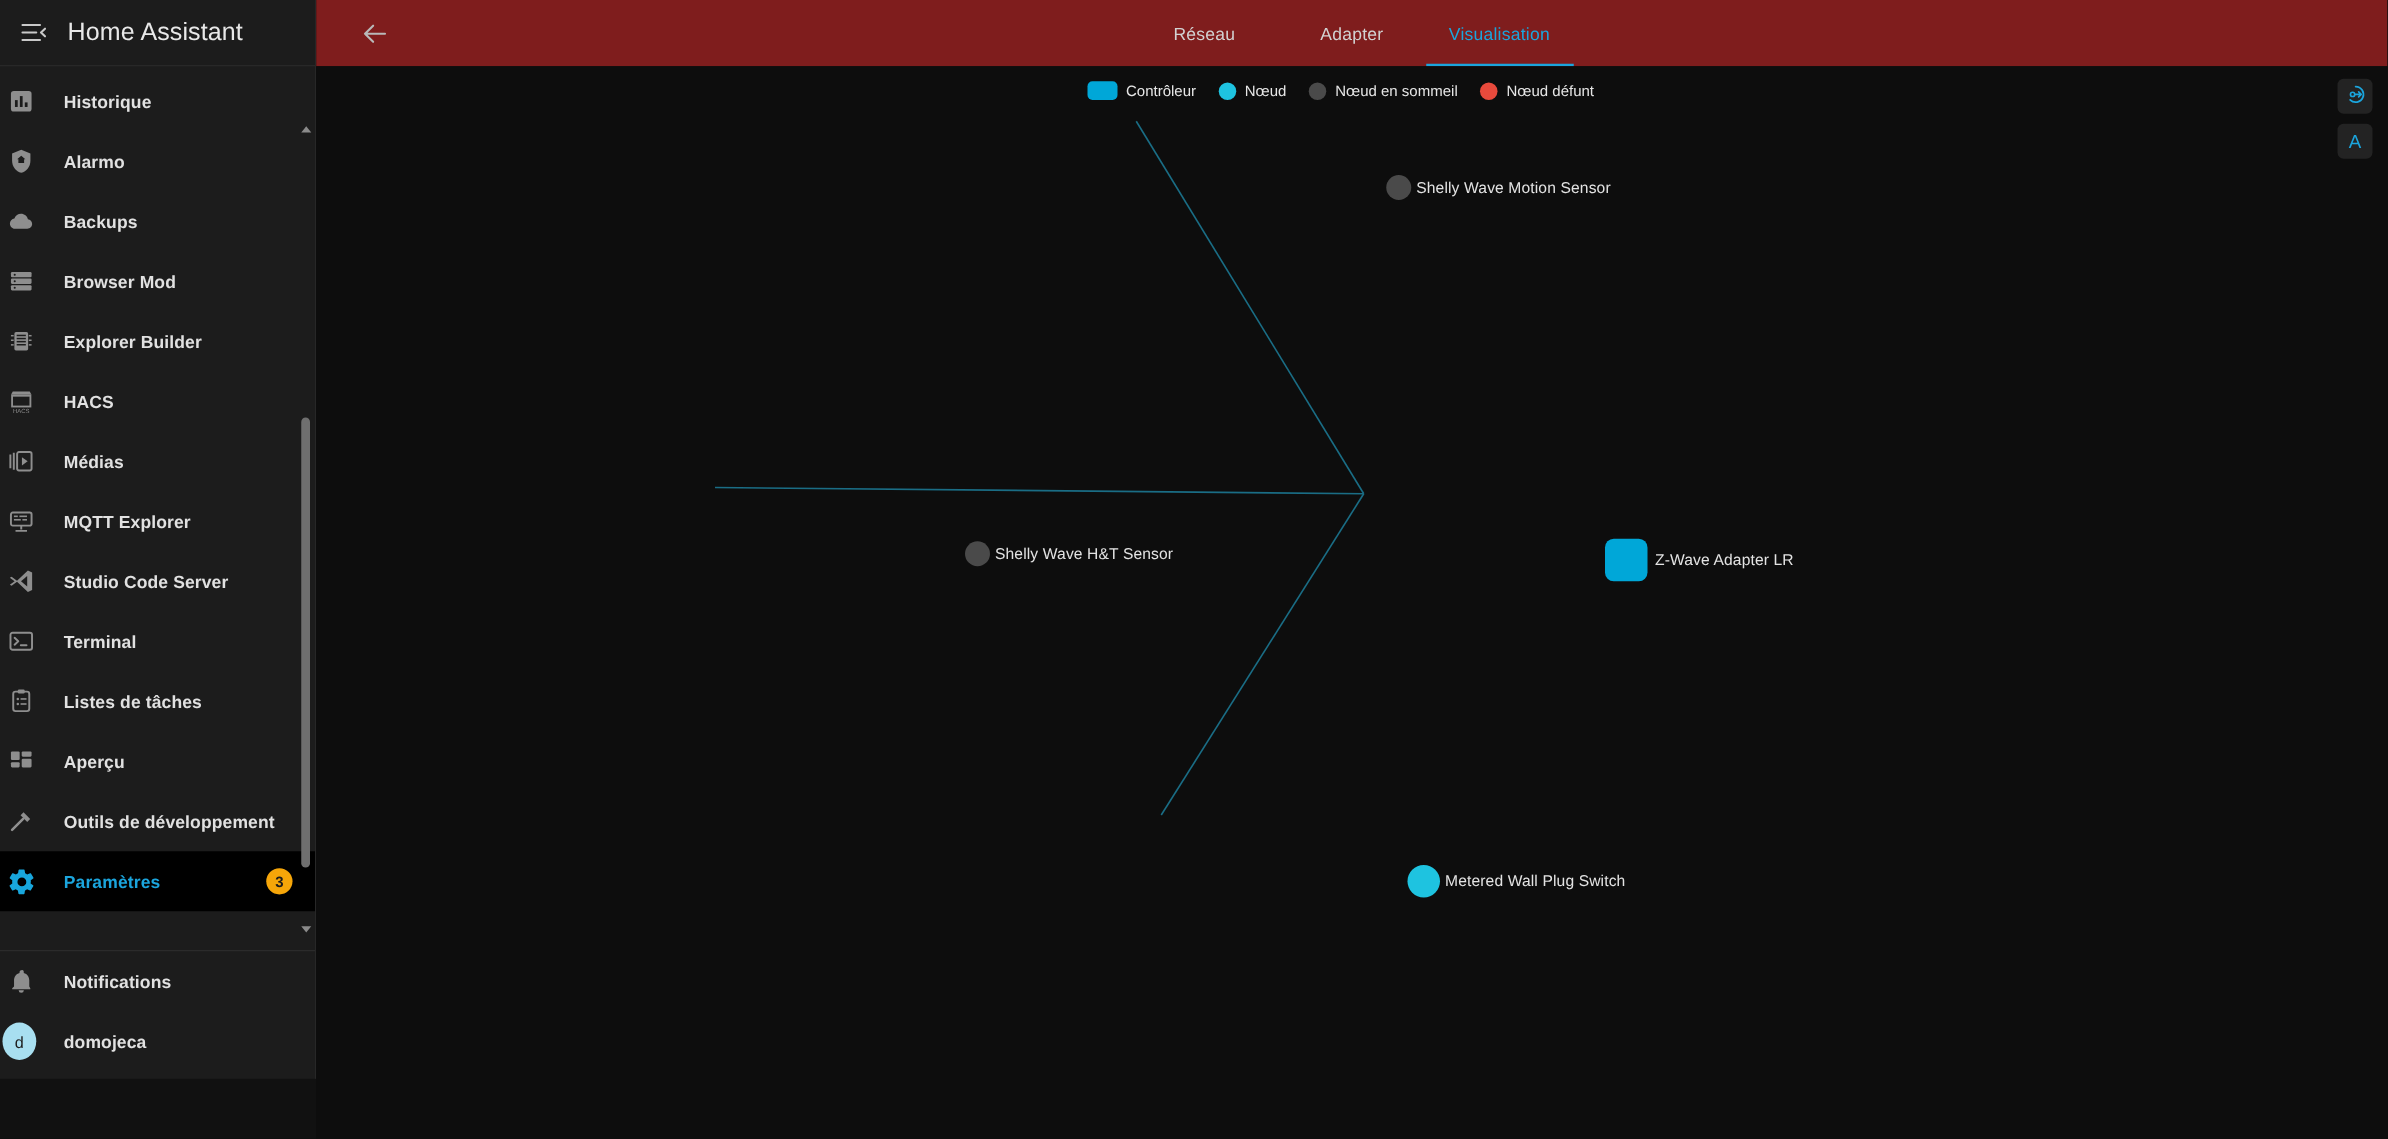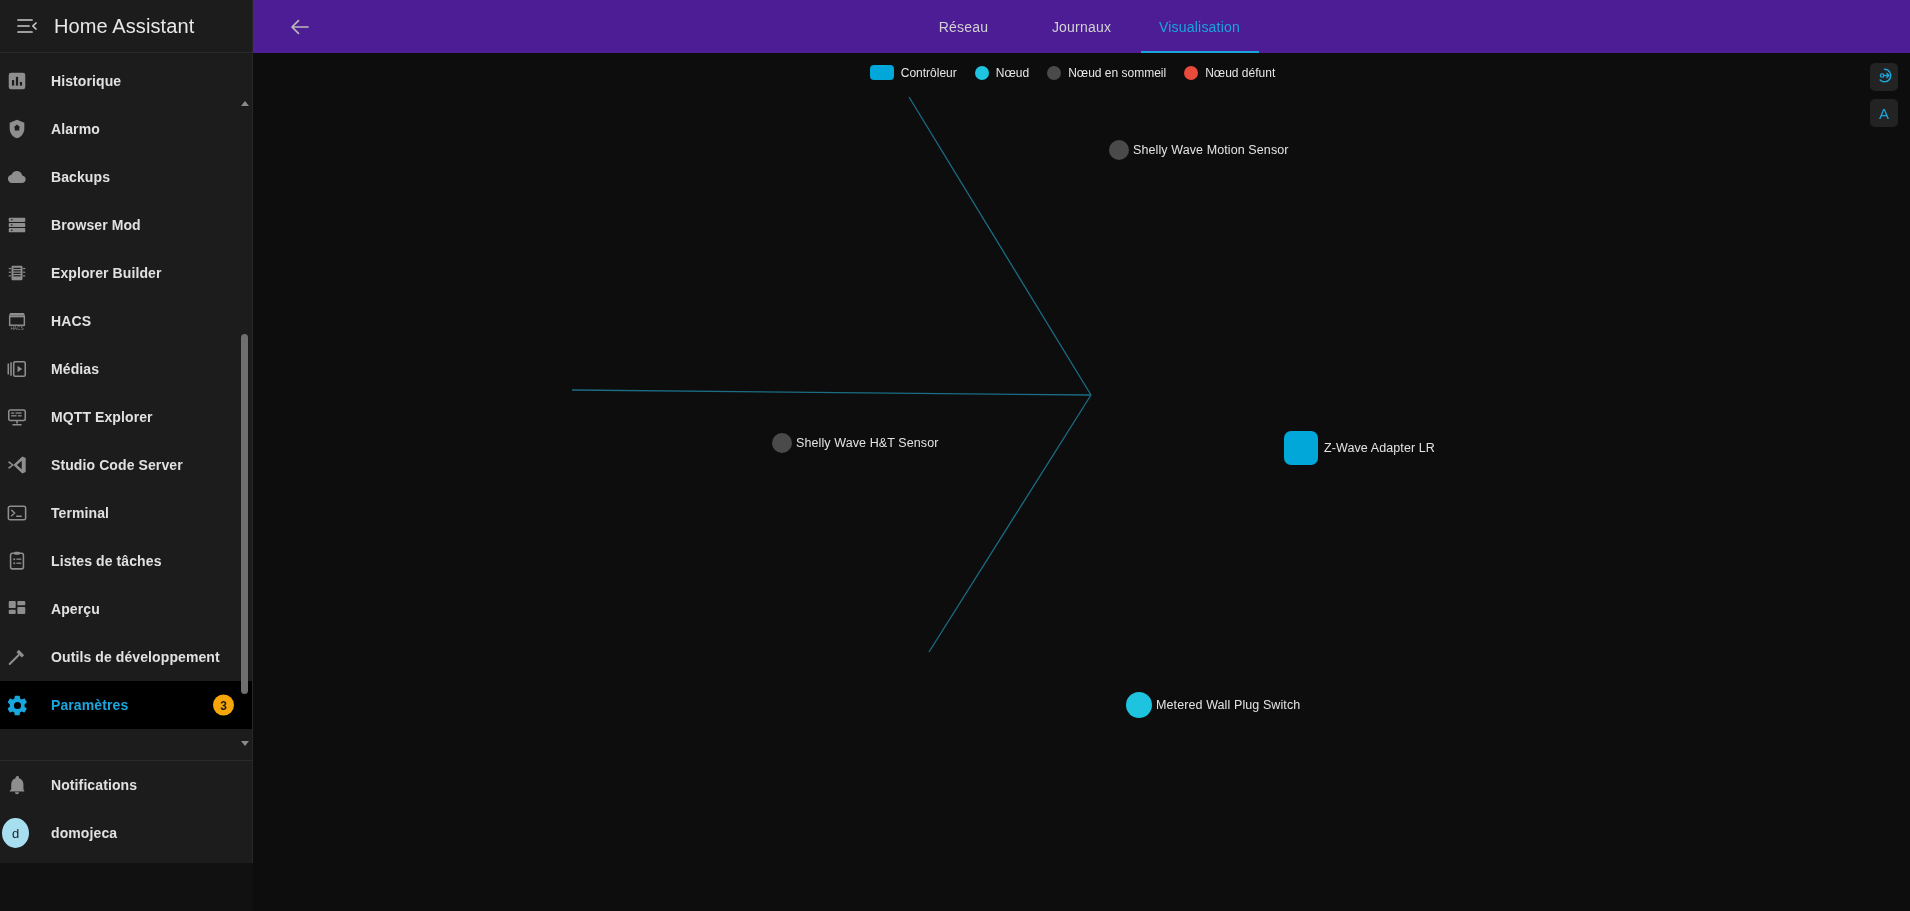--- a/index.html
+++ b/index.html
@@ -71,21 +71,21 @@
   .tri-dn { width:0;height:0;border-left:4px solid transparent;border-right:4px solid transparent;border-top:5px solid #8a8a8a; }
   .sb-thumb {
     position: absolute; left: 1px; width: 7px; top: 235px; height: 360px;
     background: #6f6f6f; border-radius: 4px;
   }
 
   
   .main { flex: 1 1 auto; display: flex; flex-direction: column; background: #111111; position: relative; }
   .topbar {
     height: 53px; min-height: 53px; display: flex; align-items: center;
-    position: relative; background: #4c1d95;
+    position: relative; background: #7f1d1d;
   }
   .back-btn {
     width: 42px; height: 42px; margin-left: 26px;
     display: flex; align-items: center; justify-content: center;
     border-radius: 50%; cursor: pointer;
   }
   .tabs {
     position: absolute; left: 0; right: 0; top: 0; height: 53px;
     display: flex; align-items: flex-end; justify-content: center; gap: 0;
     pointer-events: none;
@@ -373,21 +373,21 @@
       <div class="back-btn">
         <svg width="24" height="24" viewBox="0 0 24 24">
           <path d="M20 12H4M10.5 5.6L4 12l6.5 6.4" stroke="#b9b9b9" stroke-width="1.7" fill="none" stroke-linecap="round" stroke-linejoin="round"></path>
         </svg>
       </div>
       <div class="tabs">
         <div class="tab">
             <span>Réseau</span>
           </div>
         <div class="tab">
-            <span>Journaux</span>
+            <span>Adapter</span>
           </div>
         <div class="tab active">
             <span>Visualisation</span>
           </div>
       </div>
     </div>
 
     <div class="canvas">
 
       <div class="legend">

